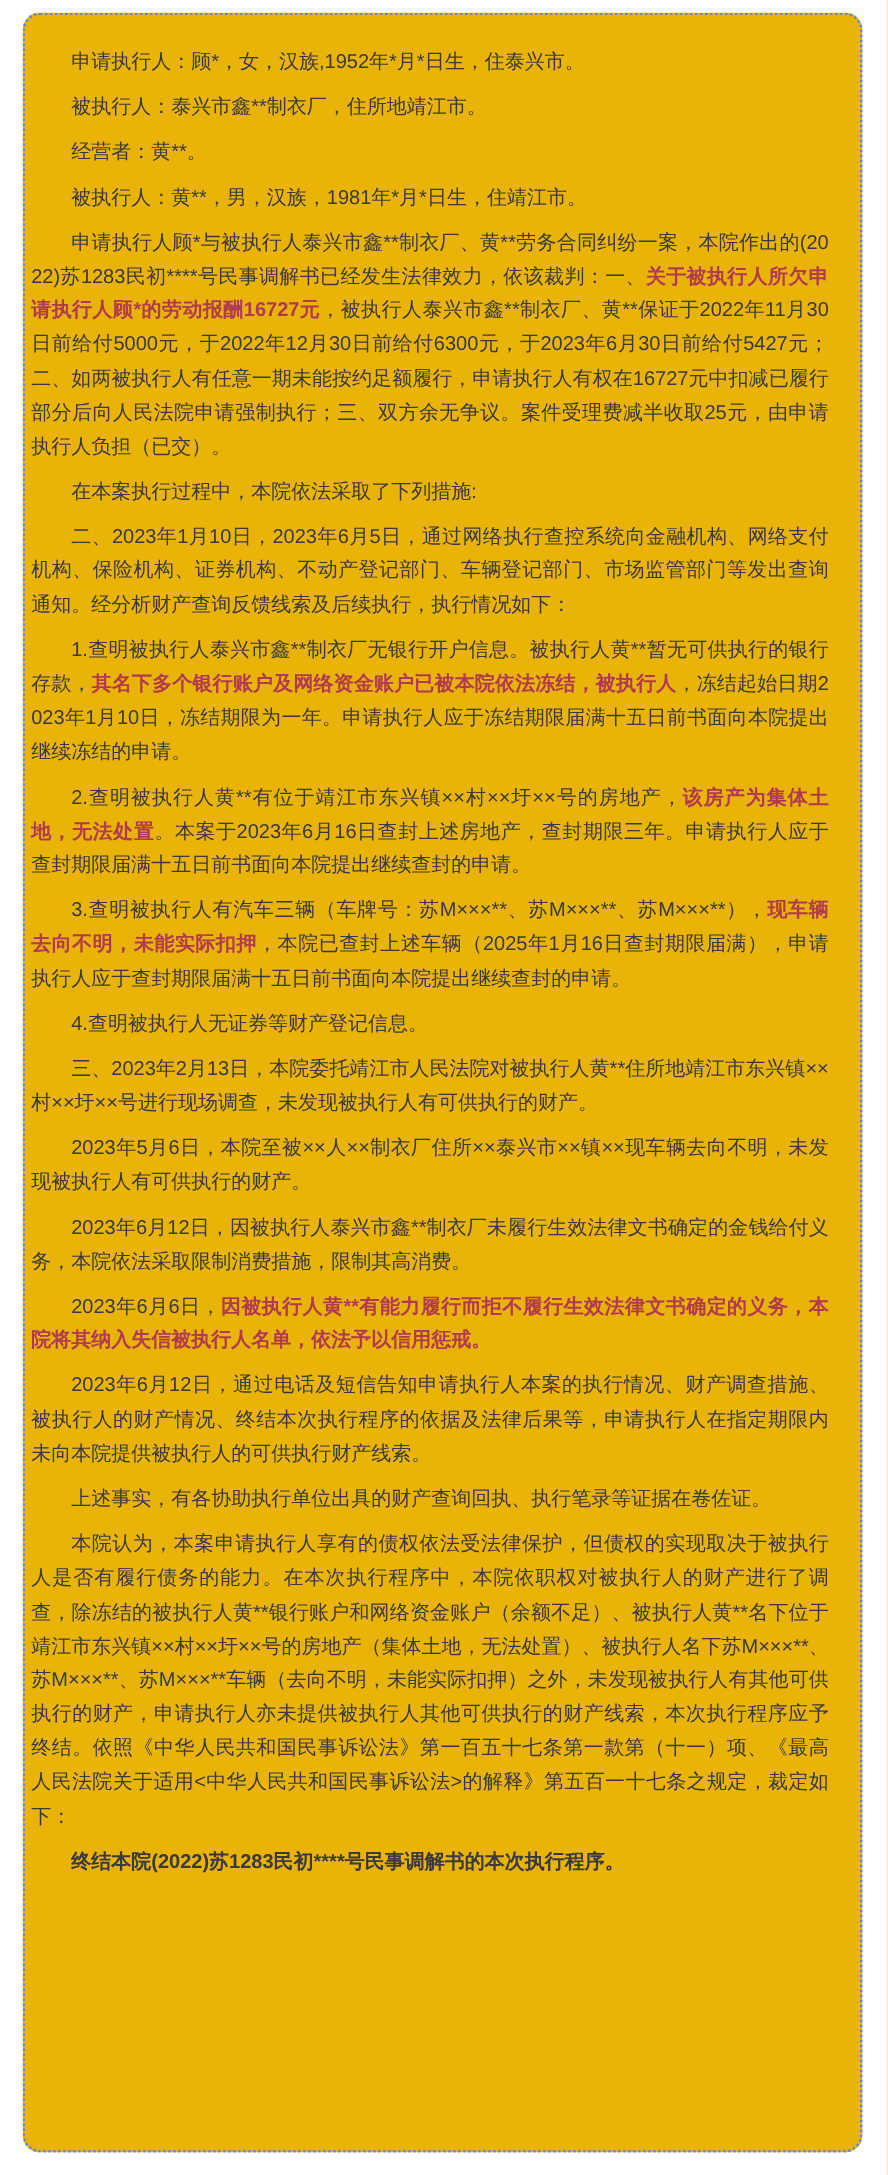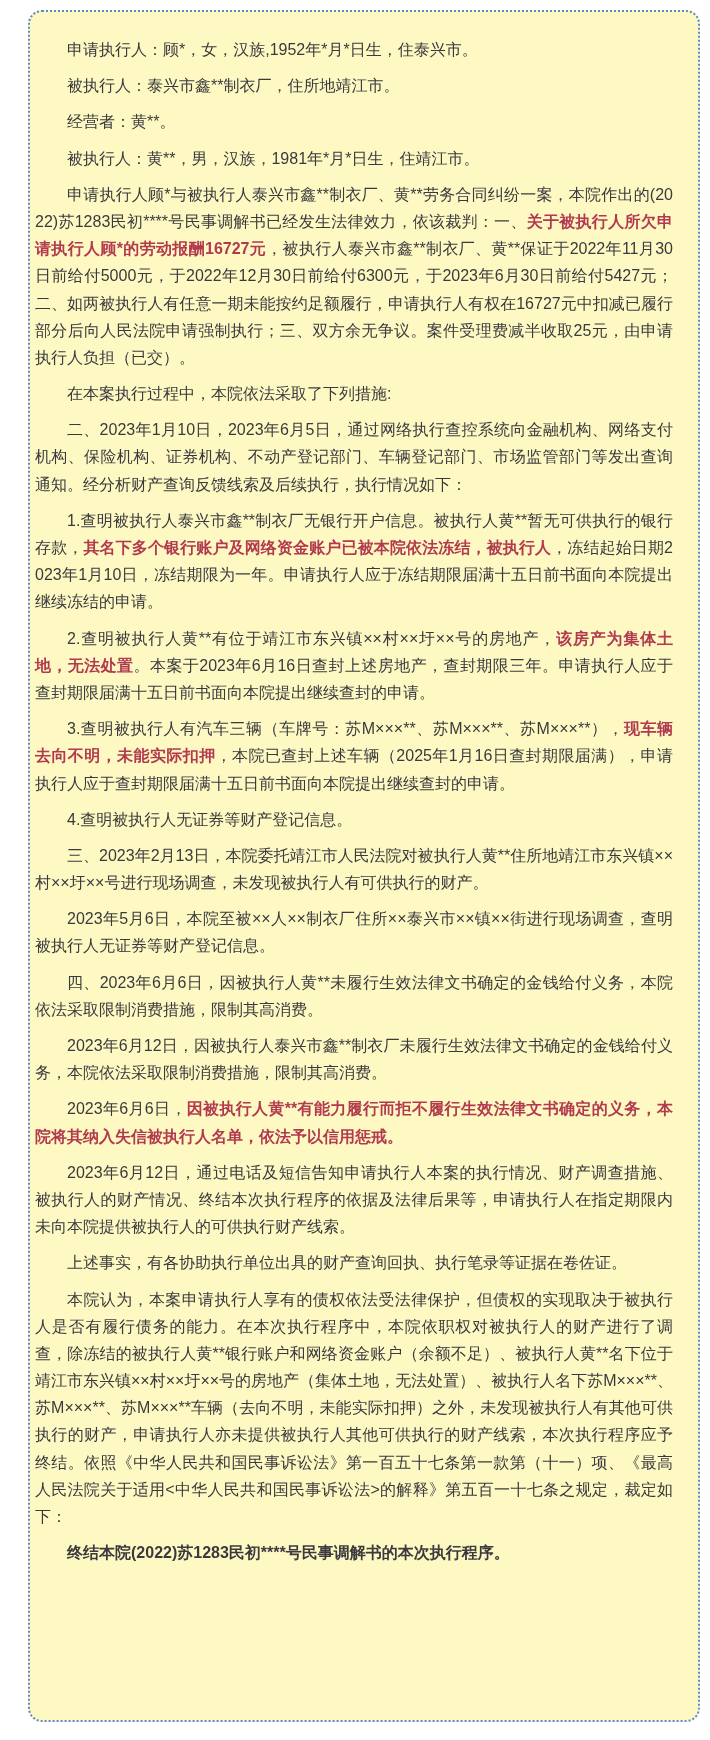--- a/index.html
+++ b/index.html
@@ -9,30 +9,30 @@
   }
   body {
     position: relative;
     width: 710px;
     height: 1740px;
     font-family: "Liberation Sans", "DejaVu Sans", sans-serif;
     overflow: hidden;
   }
   .doc-frame {
     position: absolute;
-    left: 28px;
+    left: 18px;
     top: 10px;
     width: 672px;
     height: 1712px;
     box-sizing: border-box;
     border: 2px dotted var(--border-color, #5b8ad2);
     border-radius: 14px;
     padding: 15px 25px 18px 5px;
     overflow: hidden;
-    background: #fef9c3;
+    background: #eab308;
   }
   .doc-body p {
     margin: 9px 0;
     font-size: 16px;
     line-height: 1.7;
     color: var(--text-color, #3a3a3e);
     text-align: justify;
     text-indent: 2em;
     word-break: break-all;
   }
@@ -50,22 +50,21 @@
       <p><span class="run-n">经营者：黄**。</span></p>
       <p><span class="run-n">被执行人：黄**，男，汉族，1981年*月*日生，住靖江市。</span></p>
       <p><span class="run-n">申请执行人顾*与被执行人泰兴市鑫**制衣厂、黄**劳务合同纠纷一案，本院作出的(2022)苏1283民初****号民事调解书已经发生法律效力，依该裁判：一、</span><span class="run-rb">关于被执行人所欠申请执行人顾*的劳动报酬16727元</span><span class="run-n">，被执行人泰兴市鑫**制衣厂、黄**保证于2022年11月30日前给付5000元，于2022年12月30日前给付6300元，于2023年6月30日前给付5427元；二、如两被执行人有任意一期未能按约足额履行，申请执行人有权在16727元中扣减已履行部分后向人民法院申请强制执行；三、双方余无争议。案件受理费减半收取25元，由申请执行人负担（已交）。</span></p>
       <p><span class="run-n">在本案执行过程中，本院依法采取了下列措施:</span></p>
       <p><span class="run-n">二、2023年1月10日，2023年6月5日，通过网络执行查控系统向金融机构、网络支付机构、保险机构、证券机构、不动产登记部门、车辆登记部门、市场监管部门等发出查询通知。经分析财产查询反馈线索及后续执行，执行情况如下：</span></p>
       <p><span class="run-n">1.查明被执行人泰兴市鑫**制衣厂无银行开户信息。被执行人黄**暂无可供执行的银行存款，</span><span class="run-rb">其名下多个银行账户及网络资金账户已被本院依法冻结，被执行人</span><span class="run-n">，冻结起始日期2023年1月10日，冻结期限为一年。申请执行人应于冻结期限届满十五日前书面向本院提出继续冻结的申请。</span></p>
       <p><span class="run-n">2.查明被执行人黄**有位于靖江市东兴镇××村××圩××号的房地产，</span><span class="run-rb">该房产为集体土地，无法处置</span><span class="run-n">。本案于2023年6月16日查封上述房地产，查封期限三年。申请执行人应于查封期限届满十五日前书面向本院提出继续查封的申请。</span></p>
       <p><span class="run-n">3.查明被执行人有汽车三辆（车牌号：苏M×××**、苏M×××**、苏M×××**），</span><span class="run-rb">现车辆去向不明，未能实际扣押</span><span class="run-n">，本院已查封上述车辆（2025年1月16日查封期限届满），申请执行人应于查封期限届满十五日前书面向本院提出继续查封的申请。</span></p>
       <p><span class="run-n">4.查明被执行人无证券等财产登记信息。</span></p>
       <p><span class="run-n">三、2023年2月13日，本院委托靖江市人民法院对被执行人黄**住所地靖江市东兴镇××村××圩××号进行现场调查，未发现被执行人有可供执行的财产。</span></p>
-      <p><span class="run-n">2023年5月6日，本院至被××人××制衣厂住所××泰兴市××镇××街进行现场调查，查明被执行人无证券等财产登记信息。</span></p>
-      <p><span class="run-n">四、2023年6月6日，因被执行人黄**未履行生效法律文书确定的金钱给付义务，本院依法采取限制消费措施，限制其高消费。</span></p>
+      <p><span class="run-n">2023年5月6日，本院至被××人××制衣厂住所××泰兴市××镇××现车辆去向不明，未发现被执行人有可供执行的财产。</span></p>
       <p><span class="run-n">2023年6月12日，因被执行人泰兴市鑫**制衣厂未履行生效法律文书确定的金钱给付义务，本院依法采取限制消费措施，限制其高消费。</span></p>
       <p><span class="run-n">2023年6月6日，</span><span class="run-rb">因被执行人黄**有能力履行而拒不履行生效法律文书确定的义务，本院将其纳入失信被执行人名单，依法予以信用惩戒。</span></p>
       <p><span class="run-n">2023年6月12日，通过电话及短信告知申请执行人本案的执行情况、财产调查措施、被执行人的财产情况、终结本次执行程序的依据及法律后果等，申请执行人在指定期限内未向本院提供被执行人的可供执行财产线索。</span></p>
       <p><span class="run-n">上述事实，有各协助执行单位出具的财产查询回执、执行笔录等证据在卷佐证。</span></p>
       <p><span class="run-n">本院认为，本案申请执行人享有的债权依法受法律保护，但债权的实现取决于被执行人是否有履行债务的能力。在本次执行程序中，本院依职权对被执行人的财产进行了调查，除冻结的被执行人黄**银行账户和网络资金账户（余额不足）、被执行人黄**名下位于靖江市东兴镇××村××圩××号的房地产（集体土地，无法处置）、被执行人名下苏M×××**、苏M×××**、苏M×××**车辆（去向不明，未能实际扣押）之外，未发现被执行人有其他可供执行的财产，申请执行人亦未提供被执行人其他可供执行的财产线索，本次执行程序应予终结。依照《中华人民共和国民事诉讼法》第一百五十七条第一款第（十一）项、《最高人民法院关于适用&lt;中华人民共和国民事诉讼法&gt;的解释》第五百一十七条之规定，裁定如下：</span></p>
       <p><span class="run-b">终结本院(2022)苏1283民初****号民事调解书的本次执行程序。</span></p>
     </div>
 </div>
 
 </body></html>

